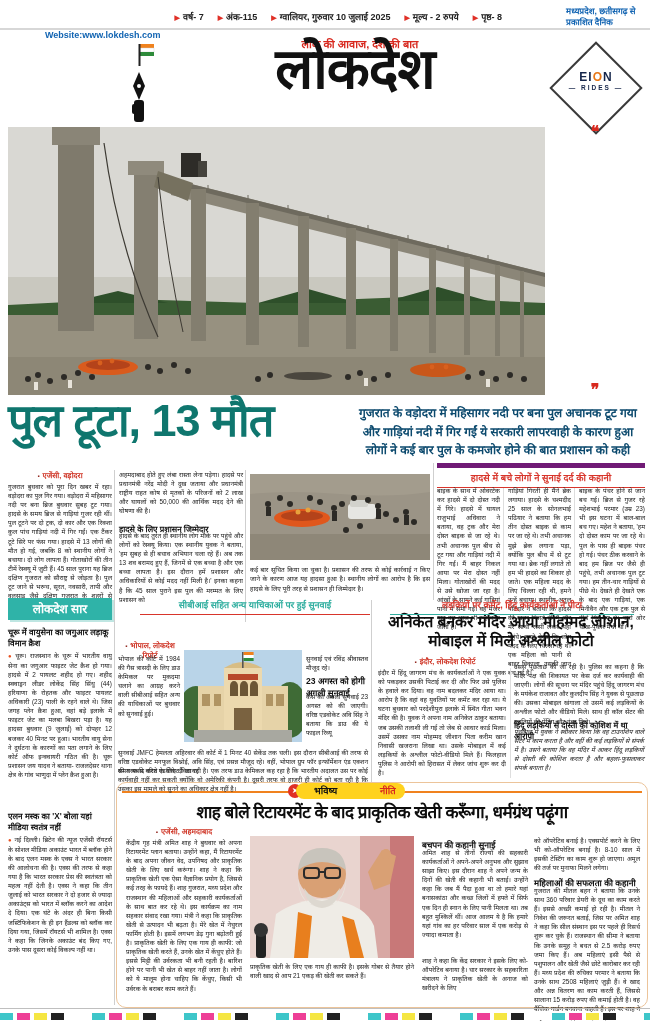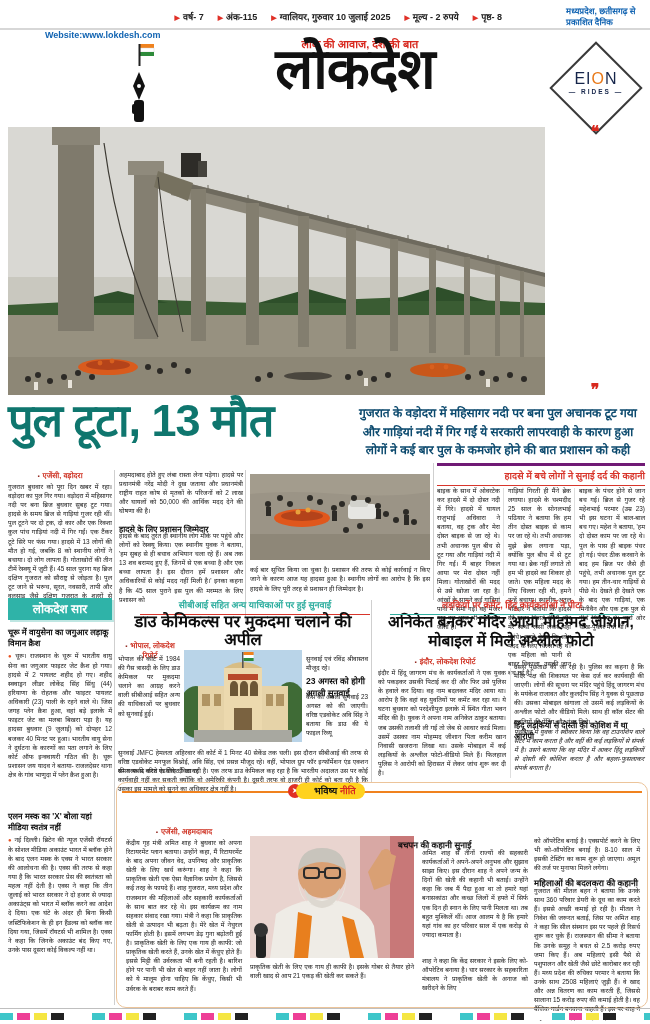--- a/index.html
+++ b/index.html
@@ -15,55 +15,55 @@
   .topbar .item{color:#222;margin-left:14px;white-space:nowrap;}
   .tri{color:#e03027;font-size:7px;margin-right:3px;}
   .edition{color:#1264b2;margin-left:16px;font-size:8.5px;padding-left:48px;}
 
   
   .tagline{top:36px;left:250px;width:220px;text-align:center;color:#d8291f;font-size:11px;font-weight:bold;}
   .title{top:40px;left:170px;width:370px;text-align:center;color:#111;font-size:56px;font-weight:900;line-height:1.05;letter-spacing:-1px;}
   .eion{top:44px;left:552px;width:88px;height:88px;}
   .eion .diamond{position:absolute;left:11px;top:11px;width:62px;height:62px;border:2px solid #3a3a3a;transform:rotate(45deg);background:#fff;}
   .eion .inner{position:absolute;left:0;top:26px;width:88px;text-align:center;}
-  .eion .word{font-size:16px;font-weight:400;color:#15254a;letter-spacing:1px;}
+  .eion .word{font-size:12px;font-weight:700;color:#15254a;letter-spacing:1px;}
   .eion .word .o{color:#e87817;}
   .eion .rides{font-size:6.5px;font-weight:bold;color:#15254a;letter-spacing:2px;}
 
   
   .openq,.closeq{color:#d8291f;font-size:16px;font-weight:900;text-align:center;width:96px;}
   .qbox{top:142px;left:549px;width:94px;height:238px;background:#e8352b;border:2px solid #f2a52c;border-radius:2px;box-sizing:border-box;padding:7px 6px;color:#fff;font-size:8.6px;font-weight:bold;line-height:1.55;text-align:center;}
 
   
   .mainhead{top:398px;left:8px;width:345px;color:#0f766e;font-size:45px;font-weight:900;letter-spacing:-1px;line-height:1.0;}
   .subhead{top:404px;left:352px;width:292px;color:#0c4a6e;font-size:12px;font-weight:bold;line-height:1.55;text-align:center;}
 
   .byline{color:#cf3526;font-size:7.5px;font-weight:bold;text-align:center;}
   .byline .sq{color:#8c1d14;font-size:6px;margin-right:3px;}
   .colsubhead{font-size:8px;font-weight:bold;color:#111;margin:3px 0 2px 0;text-align:left;}
   .caption{font-size:6.4px;line-height:1.45;text-align:justify;color:#222;}
 
-  .survhead{top:463px;left:437px;width:208px;color:#d8352b;font-size:9.5px;font-weight:bold;text-align:right;border-top:3px solid #701a75;border-bottom:1.5px solid #d8352b;padding:3px 0 3px 0;}
+  .survhead{top:463px;left:437px;width:208px;color:#d8352b;font-size:9.5px;font-weight:bold;text-align:center;border-top:5px solid #701a75;border-bottom:1.5px solid #d8352b;padding:3px 0 3px 0;}
 
   
   .sarhead{top:598px;left:8px;width:104px;height:22px;background:#2fb3a8;color:#fff;font-size:12px;font-weight:bold;text-align:center;line-height:22px;box-shadow:2px 2px 0 #bfe6e2;}
   .brieftitle{font-size:8.2px;font-weight:bold;color:#111;line-height:1.3;margin-bottom:2px;}
   .bullet{color:#e8501e;font-size:6px;margin-right:2px;}
 
   
   .kicker-teal{color:#2fae9f;font-size:9px;font-weight:bold;text-align:center;border-bottom:1.5px solid #d8352b;padding-bottom:3px;}
   .kicker-red{color:#d8352b;font-size:9px;font-weight:bold;text-align:center;border-bottom:1.5px solid #2fae9f;padding-bottom:3px;}
   .dowhead{top:612px;left:118px;width:250px;color:#0d0d0d;font-size:16.5px;font-weight:900;text-align:center;line-height:1.1;}
   .zeehead{top:612px;left:375px;width:272px;color:#0d0d0d;font-size:15.5px;font-weight:900;text-align:center;line-height:1.25;}
 
   
   .shahbox{top:782px;left:116px;width:532px;height:226px;border:1px solid #ecc49a;border-radius:10px;box-sizing:border-box;}
   .orangeline{top:791px;left:122px;width:520px;height:2px;background:#f0821e;}
   .pill{top:783px;left:296px;height:16px;background:#ffd21e;border-radius:9px;padding:0 9px 0 18px;font-size:9.5px;font-weight:bold;line-height:16px;color:#111;}
-  .pill .red{color:#d8291f;}
+  .pill .red{color:#d8291f;padding-left:40px;}
   .pillicon{top:784px;left:288px;width:14px;height:14px;background:#e03027;border-radius:50%;color:#fff;font-size:8px;text-align:center;line-height:14px;}
   .shahhead{top:800px;left:126px;width:512px;color:#0d0d0d;font-size:17px;font-weight:900;text-align:center;letter-spacing:-0.5px;}
 
   .photo-frame{background:#ddd;}
   .cmyk{top:1013px;left:0;width:650px;height:7px;background:repeating-linear-gradient(90deg,#3ec6c9 0 13px,#ffffff 13px 17px,#ee3f96 17px 30px,#ffffff 30px 34px,#f5e642 34px 47px,#ffffff 47px 51px,#222 51px 64px,#ffffff 64px 92px);}
 </style>
 </head>
 <body>
 
 <div class="page">
@@ -252,21 +252,20 @@
     <div class="brieftitle">चूरू में वायुसेना का जगुआर लड़ाकू विमान क्रैश</div>
     <div class="bt"><span class="bullet">●</span><span>चूरू। राजस्थान के चूरू में भारतीय वायु सेना का जगुआर फाइटर जेट क्रैश हो गया। हादसे में 2 पायलट शहीद हो गए। शहीद स्क्वाड्रन लीडर लोकेंद्र सिंह सिंधु (44) हरियाणा के रोहतक और फाइटर पायलट अधिकारी (23) पाली के रहने वाले थे। जिस जगह प्लेन क्रैश हुआ, वहां बड़े इलाके में फाइटर जेट का मलबा बिखरा पड़ा है। यह हादसा बुधवार (9 जुलाई) को दोपहर 12 बजकर 40 मिनट पर हुआ। भारतीय वायु सेना ने दुर्घटना के कारणों का पता लगाने के लिए कोर्ट ऑफ इन्क्वायरी गठित की है। चूरू प्रशासन जय यादव ने बताया- राजलदेसर थाना क्षेत्र के गांव भाणुदा में प्लेन क्रैश हुआ है।</span></div>
   </div>
   <div class="abs" style="top:812px;left:8px;width:104px;">
     <div class="brieftitle">एलन मस्क का 'X' बोला यहां मीडिया स्वतंत्र नहीं</div>
     <div class="bt"><span class="bullet">●</span><span>नई दिल्ली। ब्रिटेन की न्यूज एजेंसी रॉयटर्स के सोशल मीडिया अकाउंट भारत में ब्लॉक होने के बाद एलन मस्क के एक्स ने भारत सरकार की आलोचना की है। एक्स की तरफ से कहा गया है कि भारत सरकार प्रेस की स्वतंत्रता को महत्व नहीं देती है। एक्स ने कहा कि तीन जुलाई को भारत सरकार ने दो हजार से ज्यादा अकाउंट्स को भारत में ब्लॉक करने का आदेश दे दिया। एक घंटे के अंदर ही बिना किसी जस्टिफिकेशन के ही इन हैंडल्स को ब्लॉक कर दिया गया, जिसमें रॉयटर्स भी शामिल है। एक्स ने कहा कि जिनके अकाउंट बंद किए गए, उनके पास दूसरा कोई विकल्प नहीं था।</span></div>
   </div>
   <div class="vline" style="top:600px;left:114px;height:405px;"></div>
 
   <div class="abs kicker-teal" style="top:598px;left:140px;width:230px;">सीबीआई सहित अन्य याचिकाओं पर हुई सुनवाई</div>
-  <div class="abs dowhead">डाउ केमिकल्स पर मुकदमा चलाने की अपील</div>
   <div class="abs byline" style="top:640px;left:118px;width:64px;"><span class="sq">▪</span><span>भोपाल, लोकदेश रिपोर्ट</span></div>
   <div class="abs bt" style="top:654px;left:118px;width:62px;height:96px;">भोपाल की कोर्ट में 1984 की गैस त्रासदी के लिए डाउ केमिकल पर मुकदमा चलाने का आग्रह करने वाली सीबीआई सहित अन्य की याचिकाओं पर बुधवार को सुनवाई हुई।</div>
 
   <svg class="abs photo-frame" style="top:650px;left:184px;" width="118" height="92" viewBox="0 0 118 92">
     <rect width="118" height="92" fill="#b9d4e8"></rect>
     <ellipse cx="12" cy="62" rx="18" ry="26" fill="#3f6b36"></ellipse>
     <ellipse cx="106" cy="60" rx="18" ry="28" fill="#3f6b36"></ellipse>
     <rect x="14" y="36" width="90" height="44" fill="#e6d3a8"></rect>
     <rect x="40" y="18" width="38" height="62" fill="#ecd9ae"></rect>
     <path d="M40 18 Q59 6 78 18 Z" fill="#d8bd84"></path>
@@ -303,20 +302,21 @@
   <div class="abs bt" style="top:668px;left:378px;width:128px;height:112px;">इंदौर में हिंदू जागरण मंच के कार्यकर्ताओं ने एक युवक को पकड़कर उसकी पिटाई कर दी और फिर उसे पुलिस के हवाले कर दिया। वह नाम बदलकर मंदिर आया था। आरोप है कि वहां वह युवतियों पर कमेंट कर रहा था। ये घटना बुधवार को परदेशीपुरा इलाके में स्थित गीता भवन मंदिर की है। युवक ने अपना नाम अनिकेत ठाकुर बताया। जब उसकी तलाशी ली गई तो जेब से आधार कार्ड मिला। उसमें उसका नाम मोहम्मद जीशान पिता करीम खान निवासी खजराना लिखा था। उसके मोबाइल में कई लड़कियों के अश्लील फोटो-वीडियो मिले हैं। फिलहाल पुलिस ने आरोपी को हिरासत में लेकर जांच शुरू कर दी है।</div>
   <div class="abs bt" style="top:662px;left:514px;width:130px;">उससे पूछताछ की जा रही है। पुलिस का कहना है कि मंदिर पक्ष की शिकायत पर केस दर्ज कर कार्यवाही की जाएगी। लोगों की सूचना पर मंदिर पहुंचे हिंदू जागरण मंच के मयंकेश राजावत और कुलदीप सिंह ने युवक से पूछताछ की। उसका मोबाइल खंगाला तो उसमें कई लड़कियों के अश्लील फोटो और वीडियो मिले। साथ ही कॉल सेंटर की युवतियों की पेंटिंग और नंबर मिले।</div>
   <div class="abs colsubhead" style="top:716px;left:514px;width:130px;font-size:8px;">हिंदू लड़कियों से दोस्ती की कोशिश में था आरोपी</div>
   <div class="abs bt" style="top:727px;left:514px;width:130px;height:52px;font-style:italic;">पूछताछ में युवक ने स्वीकार किया कि वह टाउनशिप वाले सेंटर में काम करता है और वहीं की कई लड़कियों से संपर्क में है। उसने बताया कि वह मंदिर में आकर हिंदू लड़कियों से दोस्ती की कोशिश करता है और बहला-फुसलाकर संपर्क बनाता है।</div>
   <div class="vline" style="top:668px;left:510px;height:110px;background:#dedede;"></div>
 
   <div class="abs shahbox"></div>
   <div class="abs orangeline"></div>
   <div class="abs pillicon">➤</div>
   <div class="abs pill"><span>भविष्य</span><span class="red"> नीति</span></div>
+  <div class="abs shahhead">शाह बोले  रिटायरमेंट के बाद प्राकृतिक खेती करूँगा, धर्मग्रंथ पढ़ूंगा</div>
   <div class="abs byline" style="top:826px;left:126px;width:116px;"><span class="sq">▪</span><span>एजेंसी, अहमदाबाद</span></div>
   <div class="abs bt" style="top:838px;left:126px;width:116px;height:164px;">केंद्रीय गृह मंत्री अमित शाह ने बुधवार को अपना रिटायरमेंट प्लान बताया। उन्होंने कहा, मैं रिटायरमेंट के बाद अपना जीवन वेद, उपनिषद और प्राकृतिक खेती के लिए खर्च करूंगा। शाह ने कहा कि प्राकृतिक खेती एक ऐसा वैज्ञानिक प्रयोग है, जिससे कई तरह के फायदे हैं। शाह गुजरात, मध्य प्रदेश और राजस्थान की महिलाओं और सहकारी कार्यकर्ताओं के साथ बात कर रहे थे। इस कार्यक्रम का नाम सहकार संवाद रखा गया। मंत्री ने कहा कि प्राकृतिक खेती से उत्पादन भी बढ़ता है। मेरे खेत में नेचुरल फार्मिंग होती है। इसमें लगभग डेढ़ गुना बढ़ोतरी हुई है। प्राकृतिक खेती के लिए एक गाय ही काफी: जो प्राकृतिक खेती करते हैं, उनके खेत में केंचुए होते हैं। इससे मिट्टी की उर्वरकता भी बनी रहती है। बारिश होने पर पानी भी खेत से बाहर नहीं जाता है। लोगों को ये मालूम होना चाहिए कि केंचुए, किसी भी उर्वरक के बराबर काम करते हैं।</div>
 
   <svg class="abs photo-frame" style="top:836px;left:250px;" width="164" height="122" viewBox="0 0 164 122">
     <rect width="164" height="122" fill="#e9d4cf"></rect>
     <rect x="110" width="54" height="122" fill="#d8a8a4"></rect>
     <rect x="140" width="24" height="122" fill="#c87878"></rect>
 
     <polygon points="118,36 132,14 146,20 140,48 124,54" fill="#d9a074"></polygon>
     <circle cx="136" cy="18" r="5" fill="#d9a074"></circle>
@@ -334,26 +334,26 @@
 
     <rect x="54" y="32" width="15" height="10" rx="3" fill="none" stroke="#2a2a2a" stroke-width="2"></rect>
     <rect x="75" y="32" width="15" height="10" rx="3" fill="none" stroke="#2a2a2a" stroke-width="2"></rect>
     <line x1="69" y1="36" x2="75" y2="36" stroke="#2a2a2a" stroke-width="2"></line>
 
     <rect x="6" y="96" width="10" height="26" rx="3" fill="#222"></rect>
     <circle cx="11" cy="94" r="7" fill="#333"></circle>
   </svg>
   <div class="abs caption" style="top:962px;left:250px;width:164px;">प्राकृतिक खेती के लिए एक गाय ही काफी है। इसके गोबर से तैयार होने वाली खाद से आप 21 एकड़ की खेती कर सकते हैं।</div>
 
-  <div class="abs colsubhead" style="top:836px;left:398px;width:106px;font-size:8.6px;">बचपन की कहानी सुनाई</div>
+  <div class="abs colsubhead" style="top:836px;left:422px;width:106px;font-size:8.6px;">बचपन की कहानी सुनाई</div>
   <div class="abs bt" style="top:848px;left:422px;width:106px;height:106px;">अमित शाह से तीनों राज्यों की सहकारी कार्यकर्ताओं ने अपने-अपने अनुभव और सुझाव साझा किए। इस दौरान शाह ने अपने जन्म के दिनों की खेती की कहानी भी बताई। उन्होंने कहा कि जब मैं पैदा हुआ था तो हमारे यहां बनासकांठा और कच्छ जिलों में हफ्ते में सिर्फ एक दिन ही स्नान के लिए पानी मिलता था। तब बहुत मुश्किलें थीं। आज आलम ये है कि हमारे यहां गांव का हर परिवार साल में एक करोड़ से ज्यादा कमाता है।</div>
   <div class="abs bt" style="top:956px;left:422px;width:106px;height:44px;">शाह ने कहा कि केंद्र सरकार ने इसके लिए को-ऑपरेटिव बनाया है। चार सरकार के सहकारिता मंत्रालय ने प्राकृतिक खेती के अनाज को खरीदने के लिए</div>
 
   <div class="abs bt" style="top:836px;left:534px;width:106px;">को ऑपरेटिव बनाई है। एक्सपोर्ट करने के लिए भी को-ऑपरेटिव बनाई है। 8-10 साल में इसकी टेस्टिंग का काम शुरू हो जाएगा। अमूल की तर्ज पर मुनाफा मिलने लगेगा।</div>
-  <div class="abs colsubhead" style="top:874px;left:534px;width:106px;font-size:8.6px;">महिलाओं की बदलकरा की कहानी</div>
+  <div class="abs colsubhead" style="top:874px;left:534px;width:106px;font-size:8.6px;">महिलाओं की सफलता की कहानी</div>
   <div class="abs bt" style="top:886px;left:534px;width:106px;height:116px;">गुजरात की मीतल बहन ने बताया कि उनके साथ 360 परिवार डेयरी के दूध का काम करते हैं। इससे अच्छी कमाई हो रही है। मीतल ने निवेश की जरूरत बताई, जिस पर अमित शाह ने कहा कि सील संस्थान इस पर पहले ही रिसर्च शुरू कर चुके हैं। राजस्थान की सीमा ने बताया कि उनके समूह ने बचत से 2.5 करोड़ रुपए जमा किए हैं। अब महिलाएं इसी पैसे से पशुपालन और खेती जैसे छोटे कारोबार कर रही हैं। मध्य प्रदेश की रुचिका परमार ने बताया कि उनके साथ 2508 महिलाएं जुड़ी हैं। वे खाद और अन्न वितरण का काम करती हैं, जिससे सालाना 15 करोड़ रुपए की कमाई होती है। वह बैंजिक गार्डन बनवाना चाहती हैं। इस पर शाह ने कहा कि डिटेल दो, लोन दिलवाएंगे।</div>
 
   <div class="abs bt" style="top:766px;left:118px;width:250px;">समय बर्बाद करने के लिए दी जा रही है। एक तरफ डाउ केमिकल कह रहा है कि भारतीय अदालत उस पर कोई कार्यवाही नहीं कर सकती क्योंकि वो अमेरिकी कंपनी है। दूसरी तरफ वो हाजरी ही कोर्ट को बता रही है कि उसका इस मामले को सुनने का अधिकार क्षेत्र नहीं है।</div>
 
   <div class="hline" style="top:1008px;left:0;width:650px;background:#bfbfbf;"></div>
   <div class="abs cmyk"></div>
 
 </div>
 
 </body></html>

